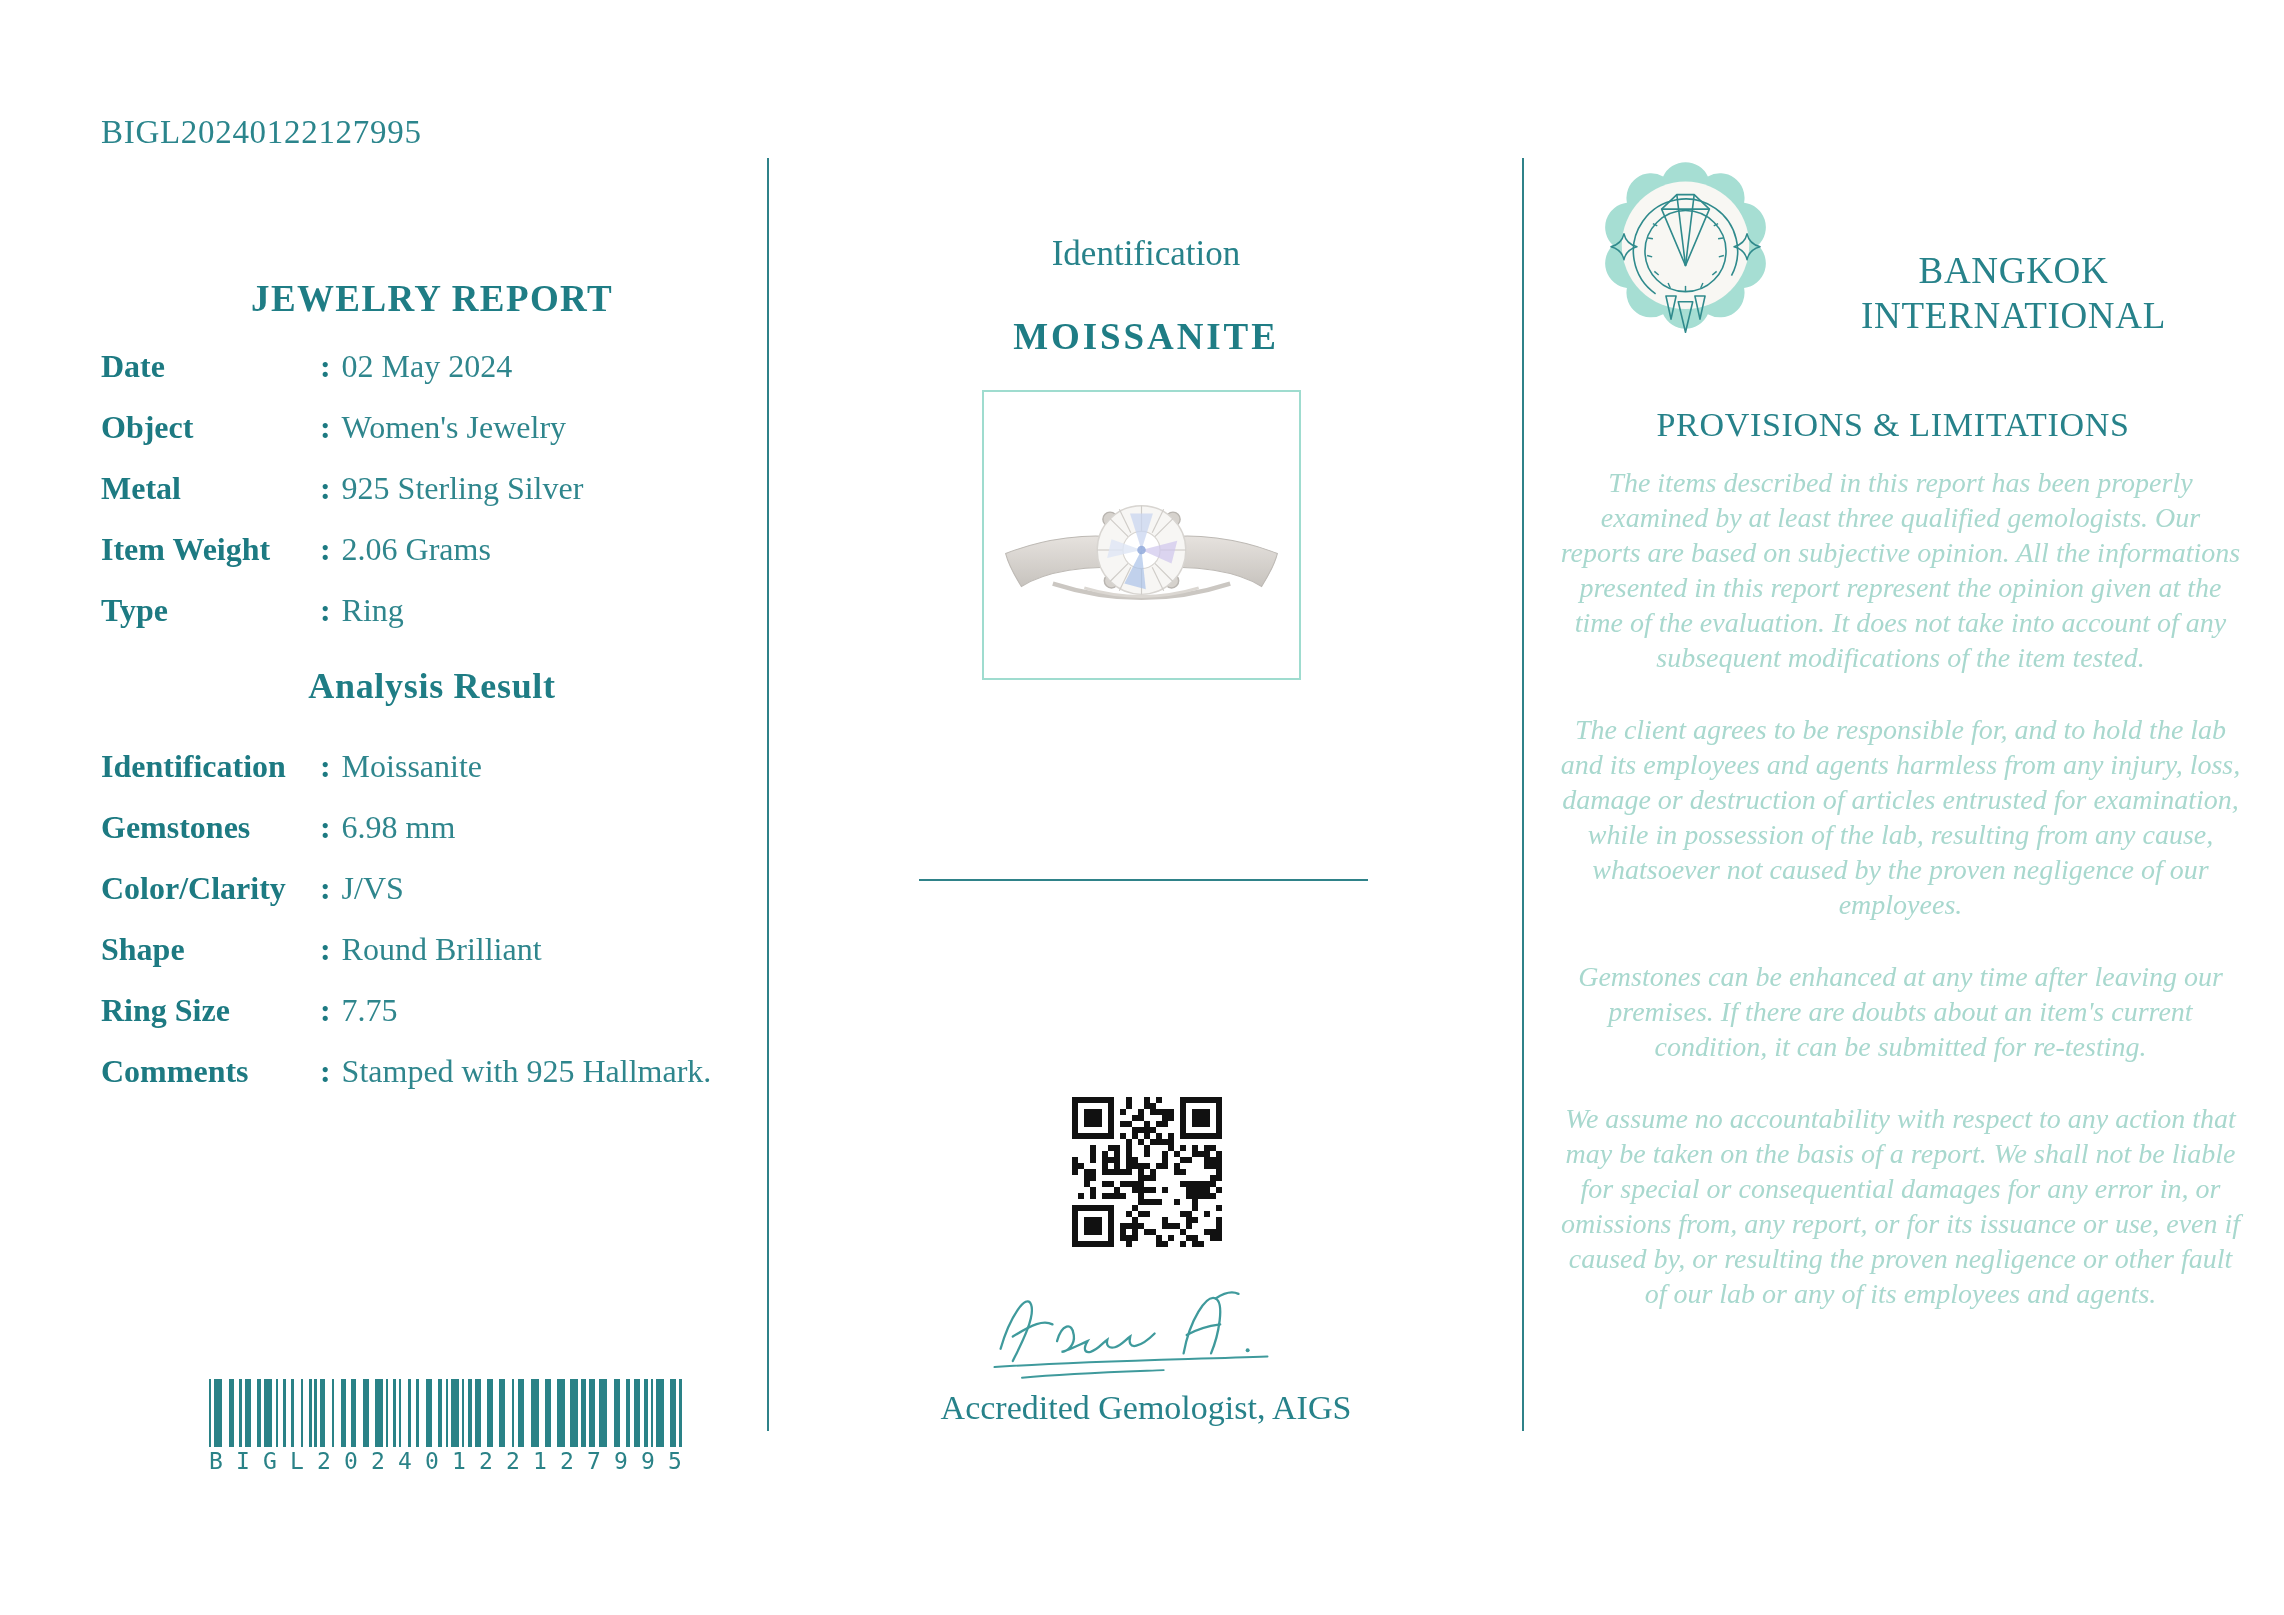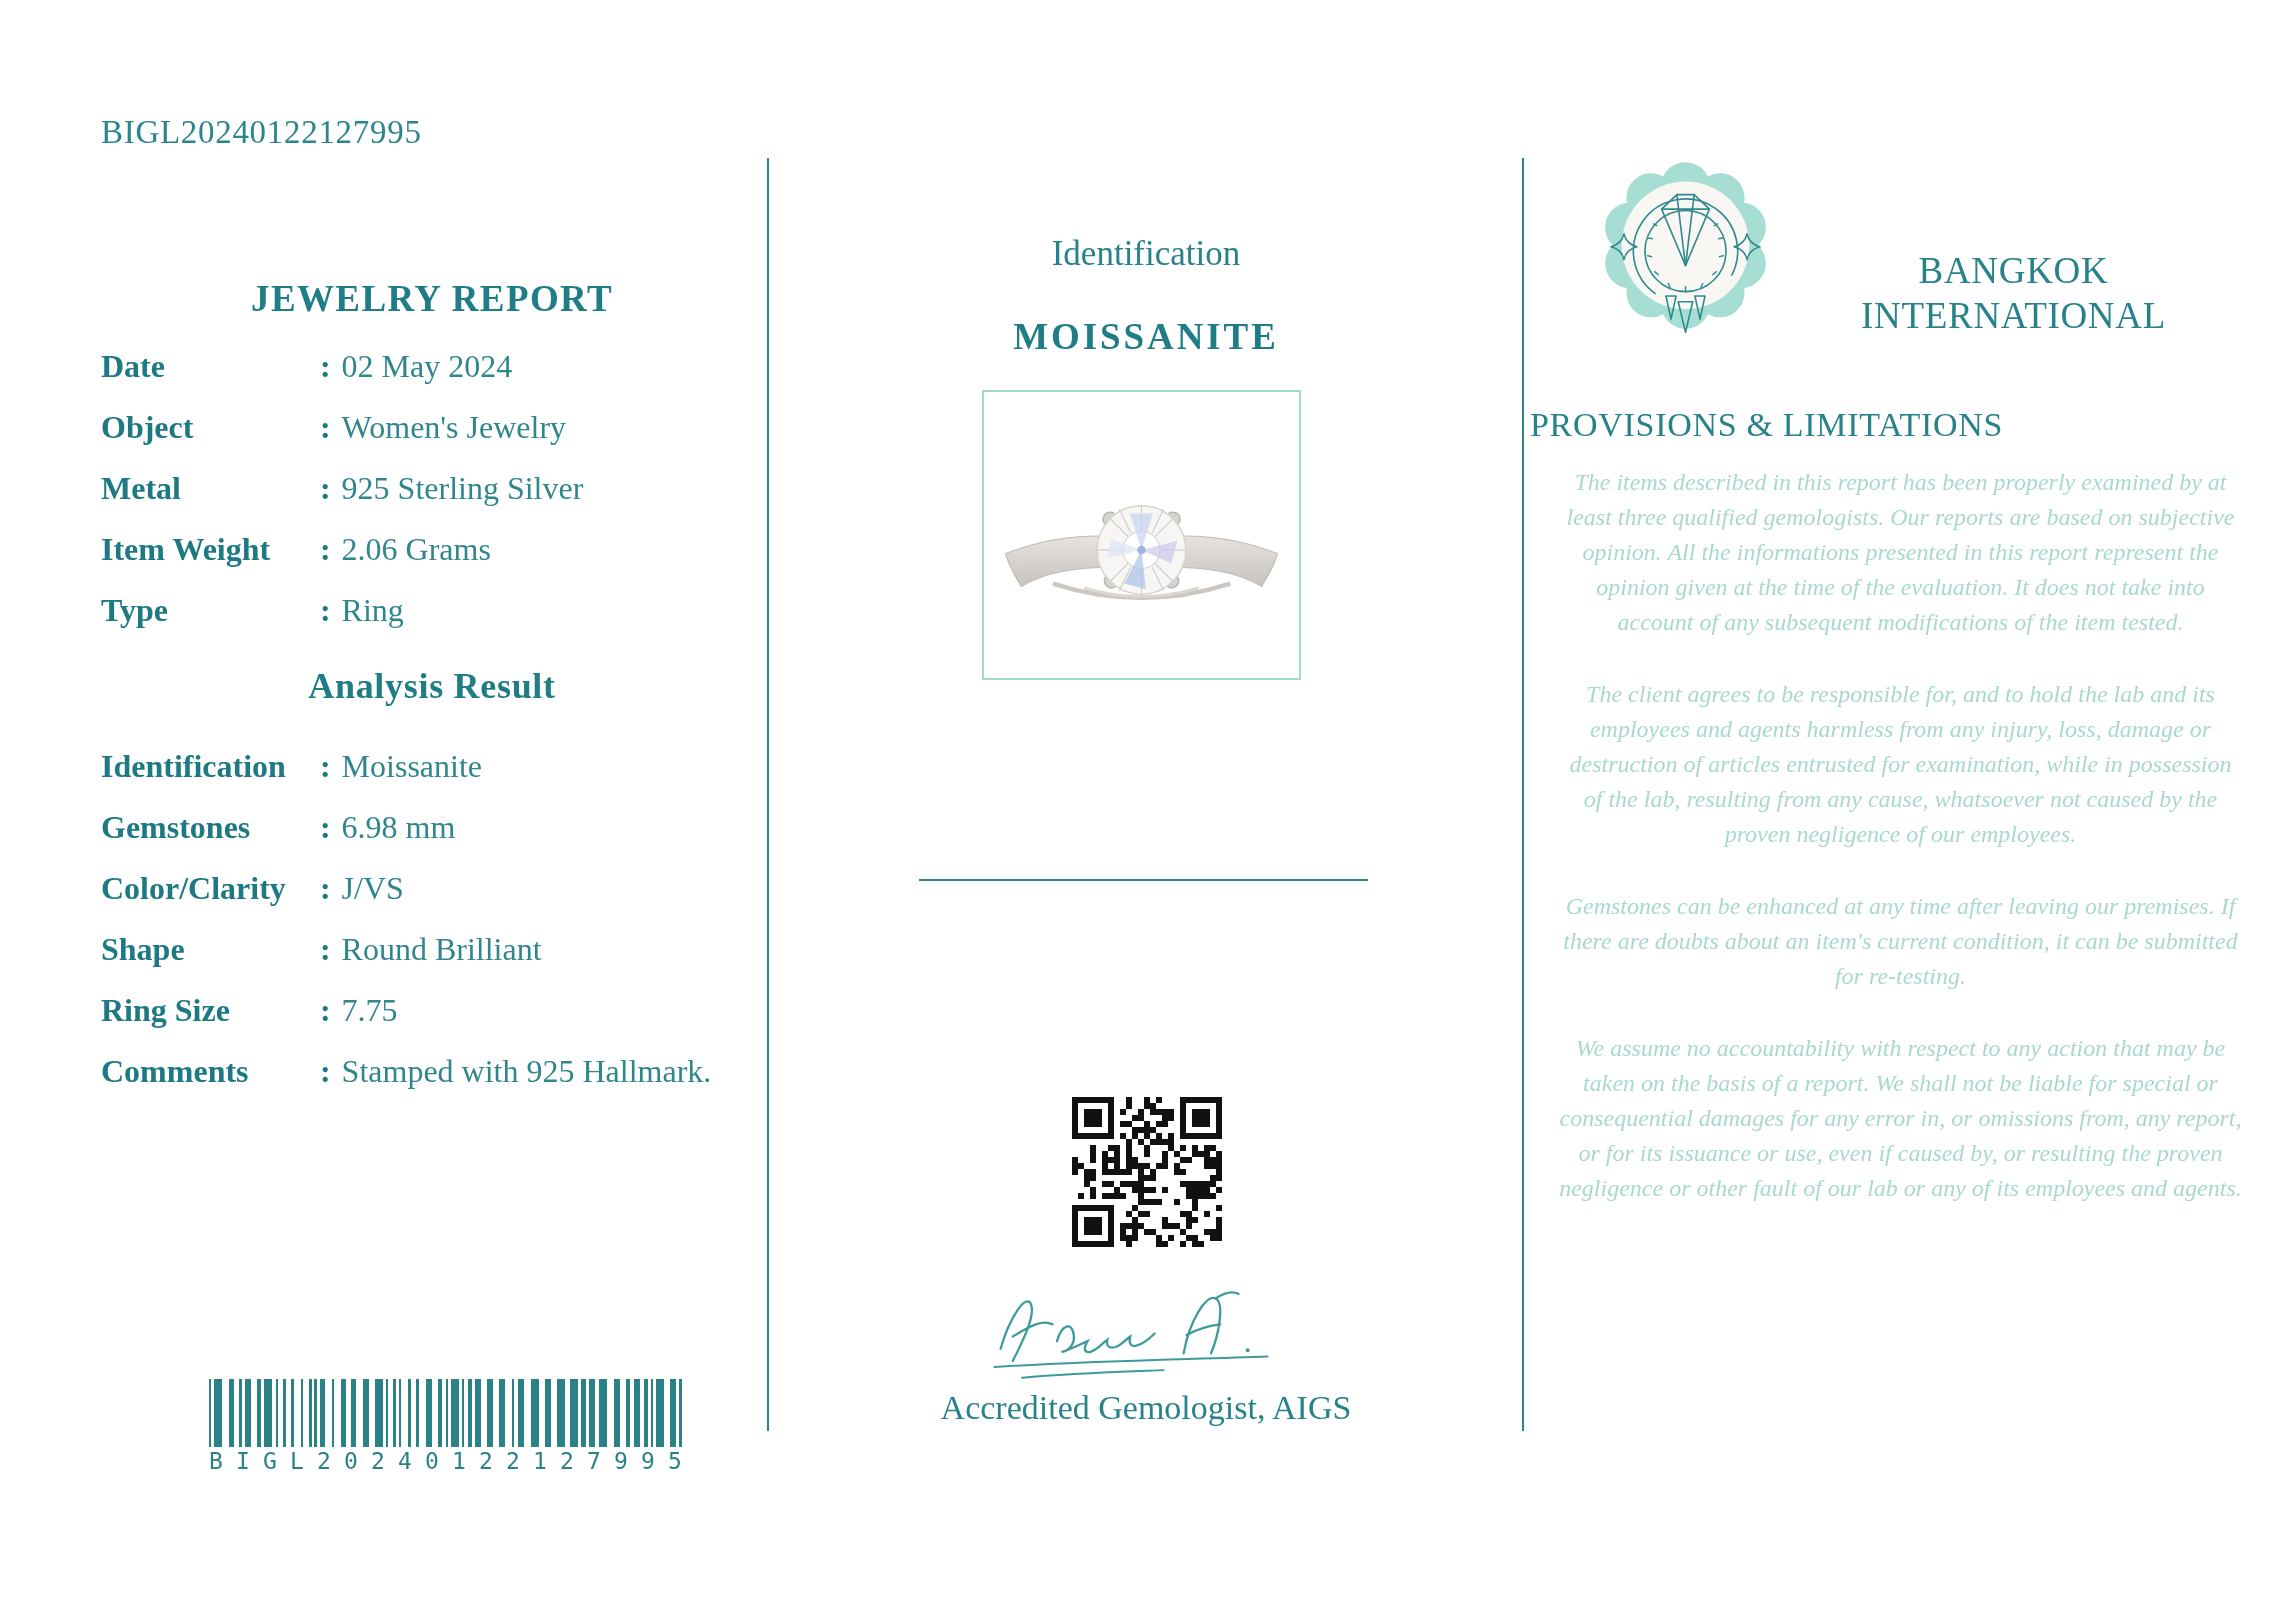--- a/index.html
+++ b/index.html
@@ -40,25 +40,25 @@
   .qr-box{position:absolute;left:1072px;top:1097px;width:150px;height:150px;}
   .qr-box svg{width:100%;height:100%;display:block;}
   .sig-box{position:absolute;left:978px;top:1271px;width:338px;height:122px;}
   .sig-box svg{width:100%;height:100%;display:block;}
   .credential{position:absolute;left:769px;top:1389px;width:754px;text-align:center;
               font-size:34px;color:#27828a;}
   
   .org-header{position:absolute;left:1575px;top:157px;width:676px;display:flex;align-items:flex-end;}
   .org-logo{flex:none;width:181px;height:181px;margin-left:20px;}
   .org-title{flex:1;text-align:center;font-size:37px;line-height:45px;color:#27828a;letter-spacing:0.7px;}
-  .prov-title{position:absolute;left:1530px;top:406px;width:726px;
+  .prov-title{position:absolute;left:1530px;top:406px;width:726px;text-align:center;
               font-size:34px;color:#27828a;letter-spacing:0.7px;}
   .prov-paras{position:absolute;left:1559px;top:465px;width:683px;}
   .prov-paras p{margin:0 0 37px 0;text-align:center;font-style:italic;
-                font-size:24px;line-height:35px;color:#a8d8ce;}
+                font-size:28px;line-height:35px;color:#a8d8ce;}
 </style>
 </head>
 <body>
 
 <div class="page">
 
   <div class="vdiv one"></div>
   <div class="vdiv two"></div>
 
   <div class="report-number">BIGL20240122127995</div>

